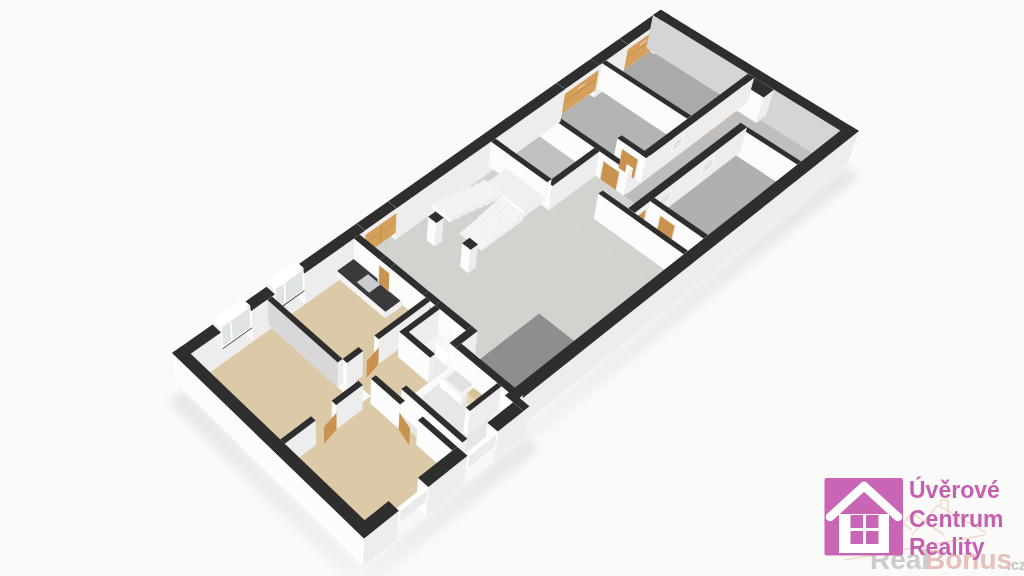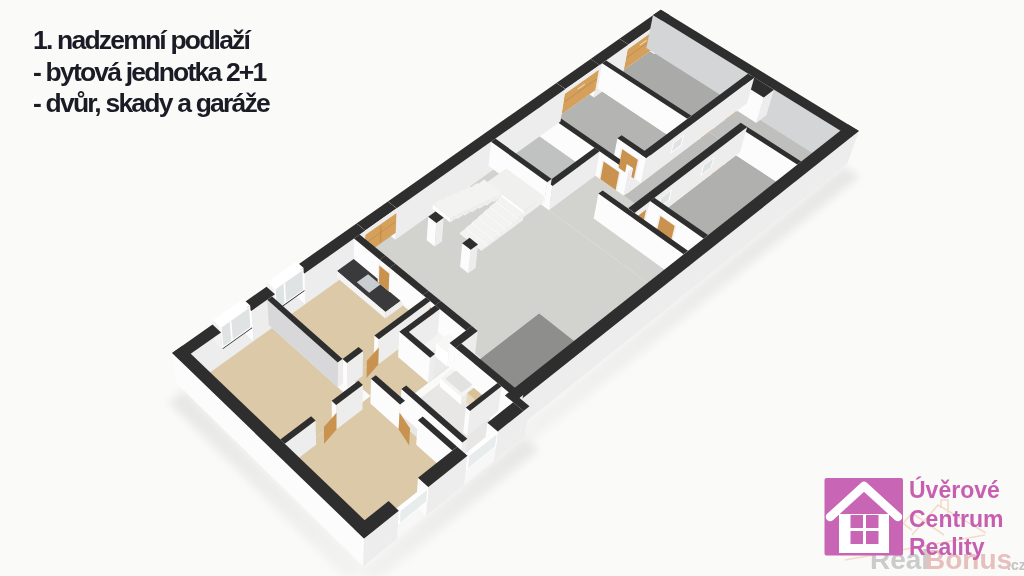--- a/index.html
+++ b/index.html
@@ -522,21 +522,20 @@
 <polygon points="397.2,538.8 363.3,566.1 364.0,538.5 398.8,510.7" fill="#ededee"></polygon>
 <polygon points="353.5,556.5 363.3,566.1 364.0,538.5 353.8,528.7" fill="#fcfcfc"></polygon>
 
 <polygon points="373.9,557.6 363.3,566.1 364.0,538.5 374.8,529.9" fill="#ededee"></polygon>
 
 <polygon points="427.3,501.5 398.2,524.8 399.0,510.9 428.5,487.3" fill="#ffffff"></polygon>
 <polygon points="426.2,501.6 400.0,522.7 400.6,510.9 427.2,489.7" fill="#e8ecec"></polygon>
 <polygon points="388.6,501.1 353.8,528.7 364.0,538.5 398.8,510.7" fill="#2e2e2e"></polygon>
 </svg></div>
 
-<div id="title">1. nadzemní podlaží<br>- bytová jednotka 2+1<br>- dvůr, skady a garáže</div>
 <svg width="1024" height="576" viewBox="0 0 1024 576" xmlns="http://www.w3.org/2000/svg" style="position:absolute;left:0;top:0">
 
 <g stroke="#edbd9b" stroke-width="1.6" fill="none" opacity="0.5">
 <path d="M845 543 L885 510 L912 530"></path>
 <path d="M885 545 L912 513 L944 535"></path>
 <path d="M912 535 L938 505 L986 533"></path>
 <path d="M941 508 L941 500 L948 500 L948 513"></path>
 <path d="M845 560 L985 535"></path>
 </g>
 

